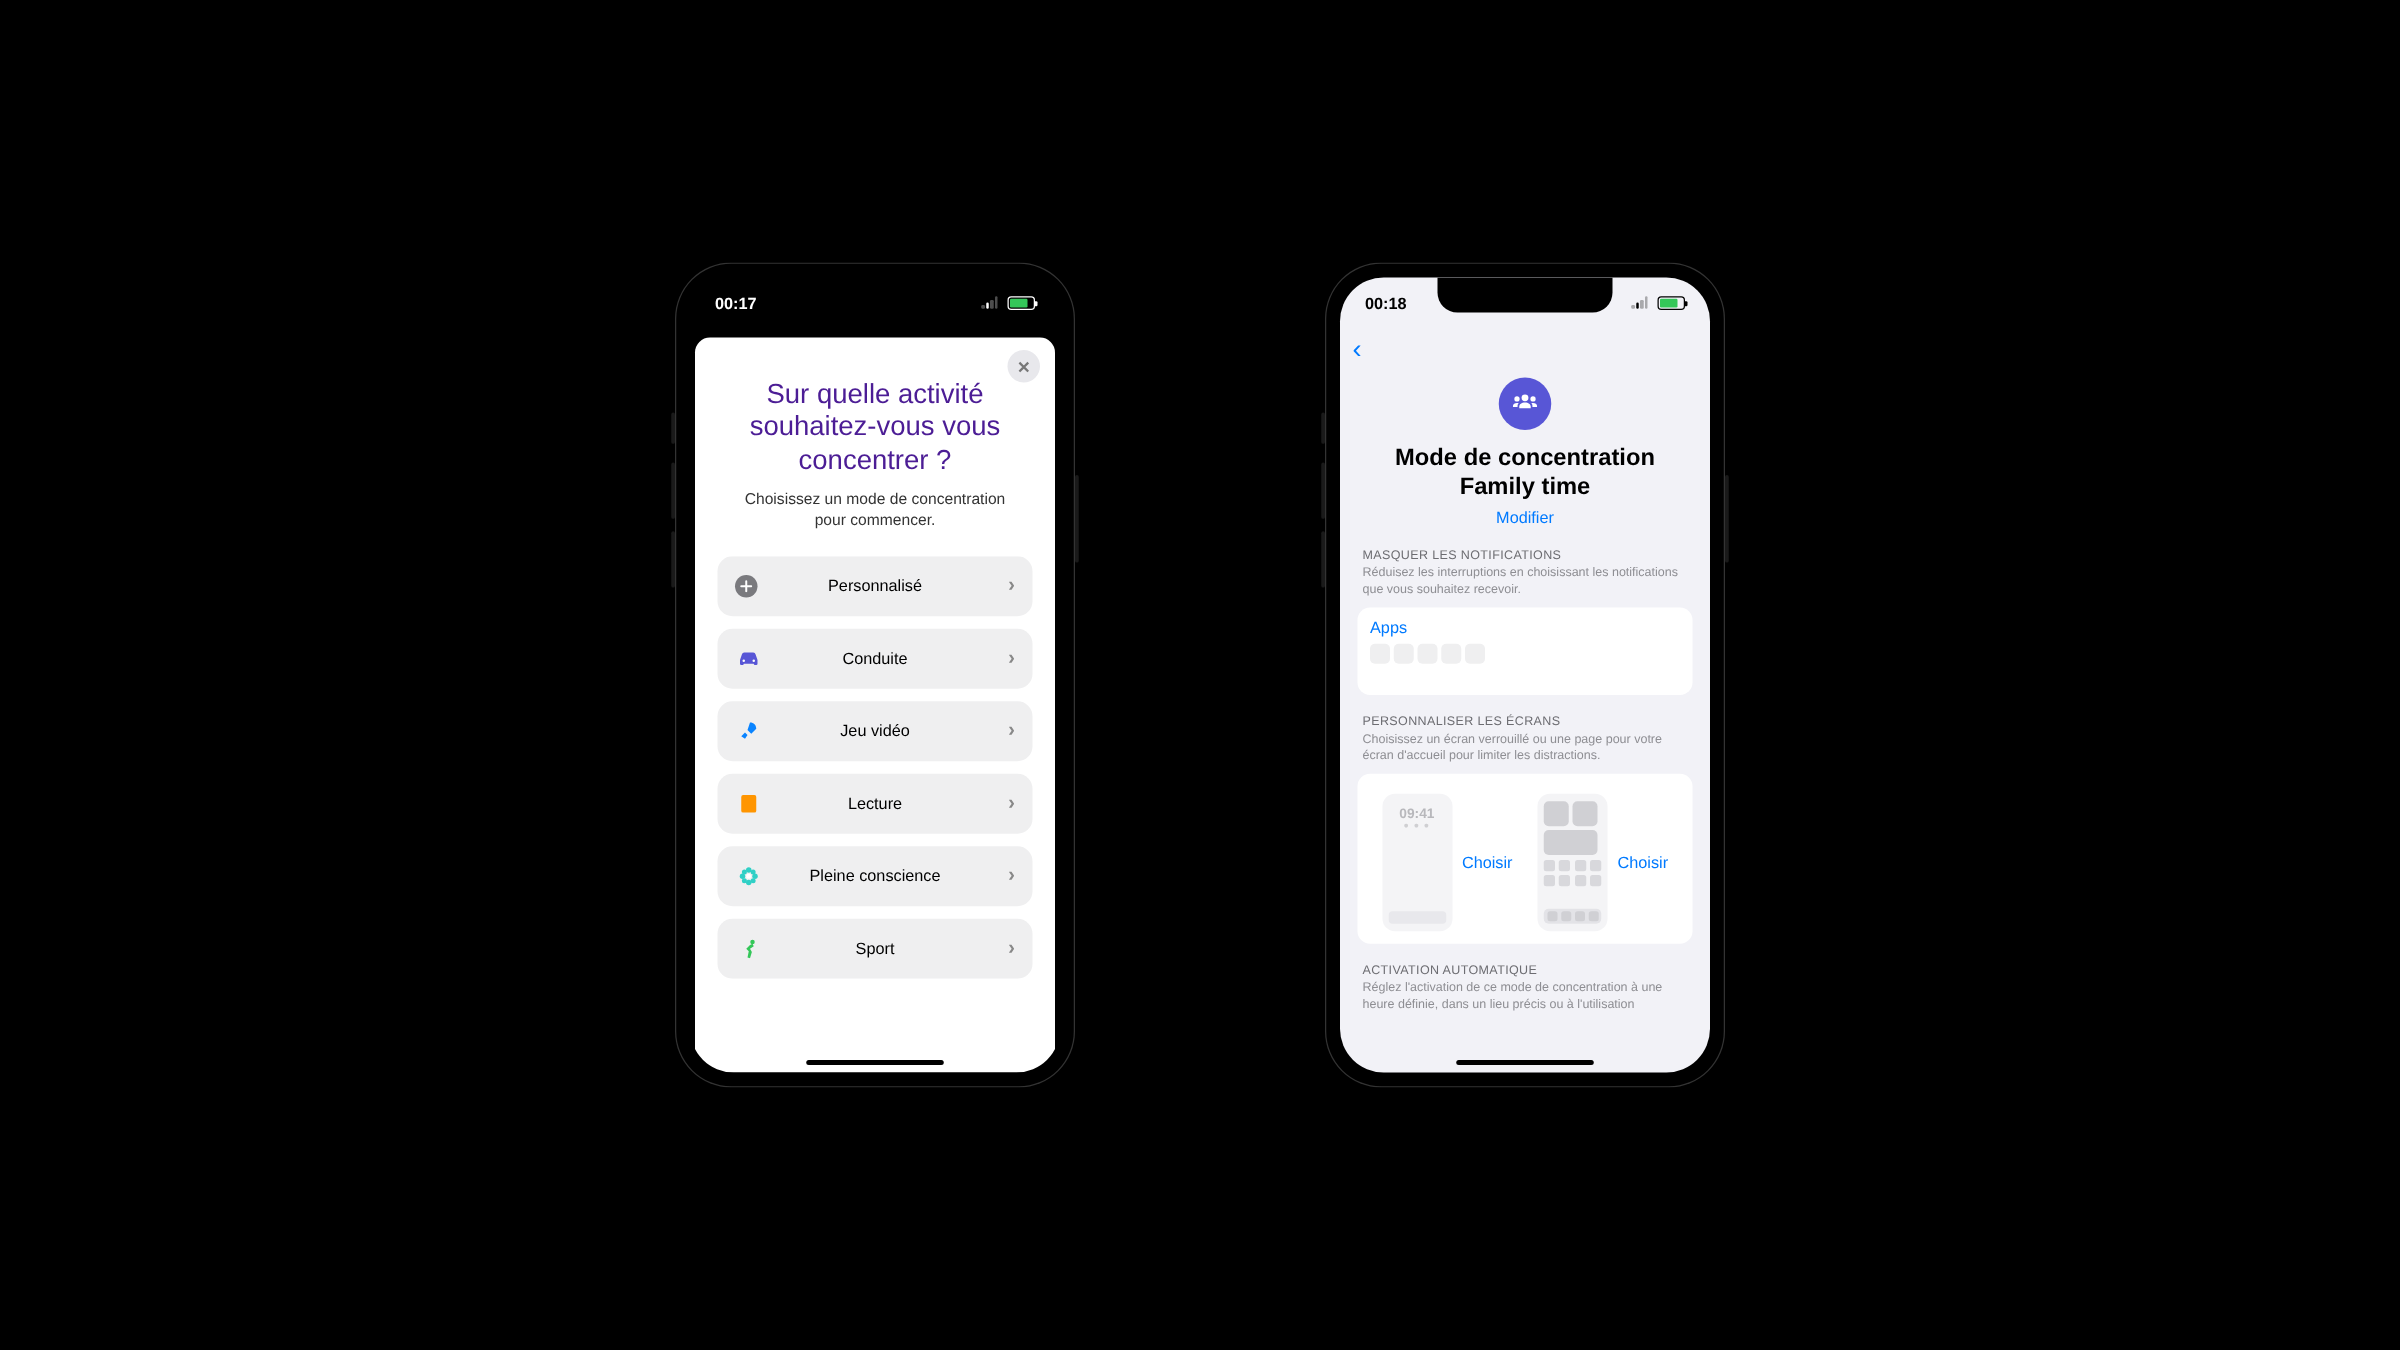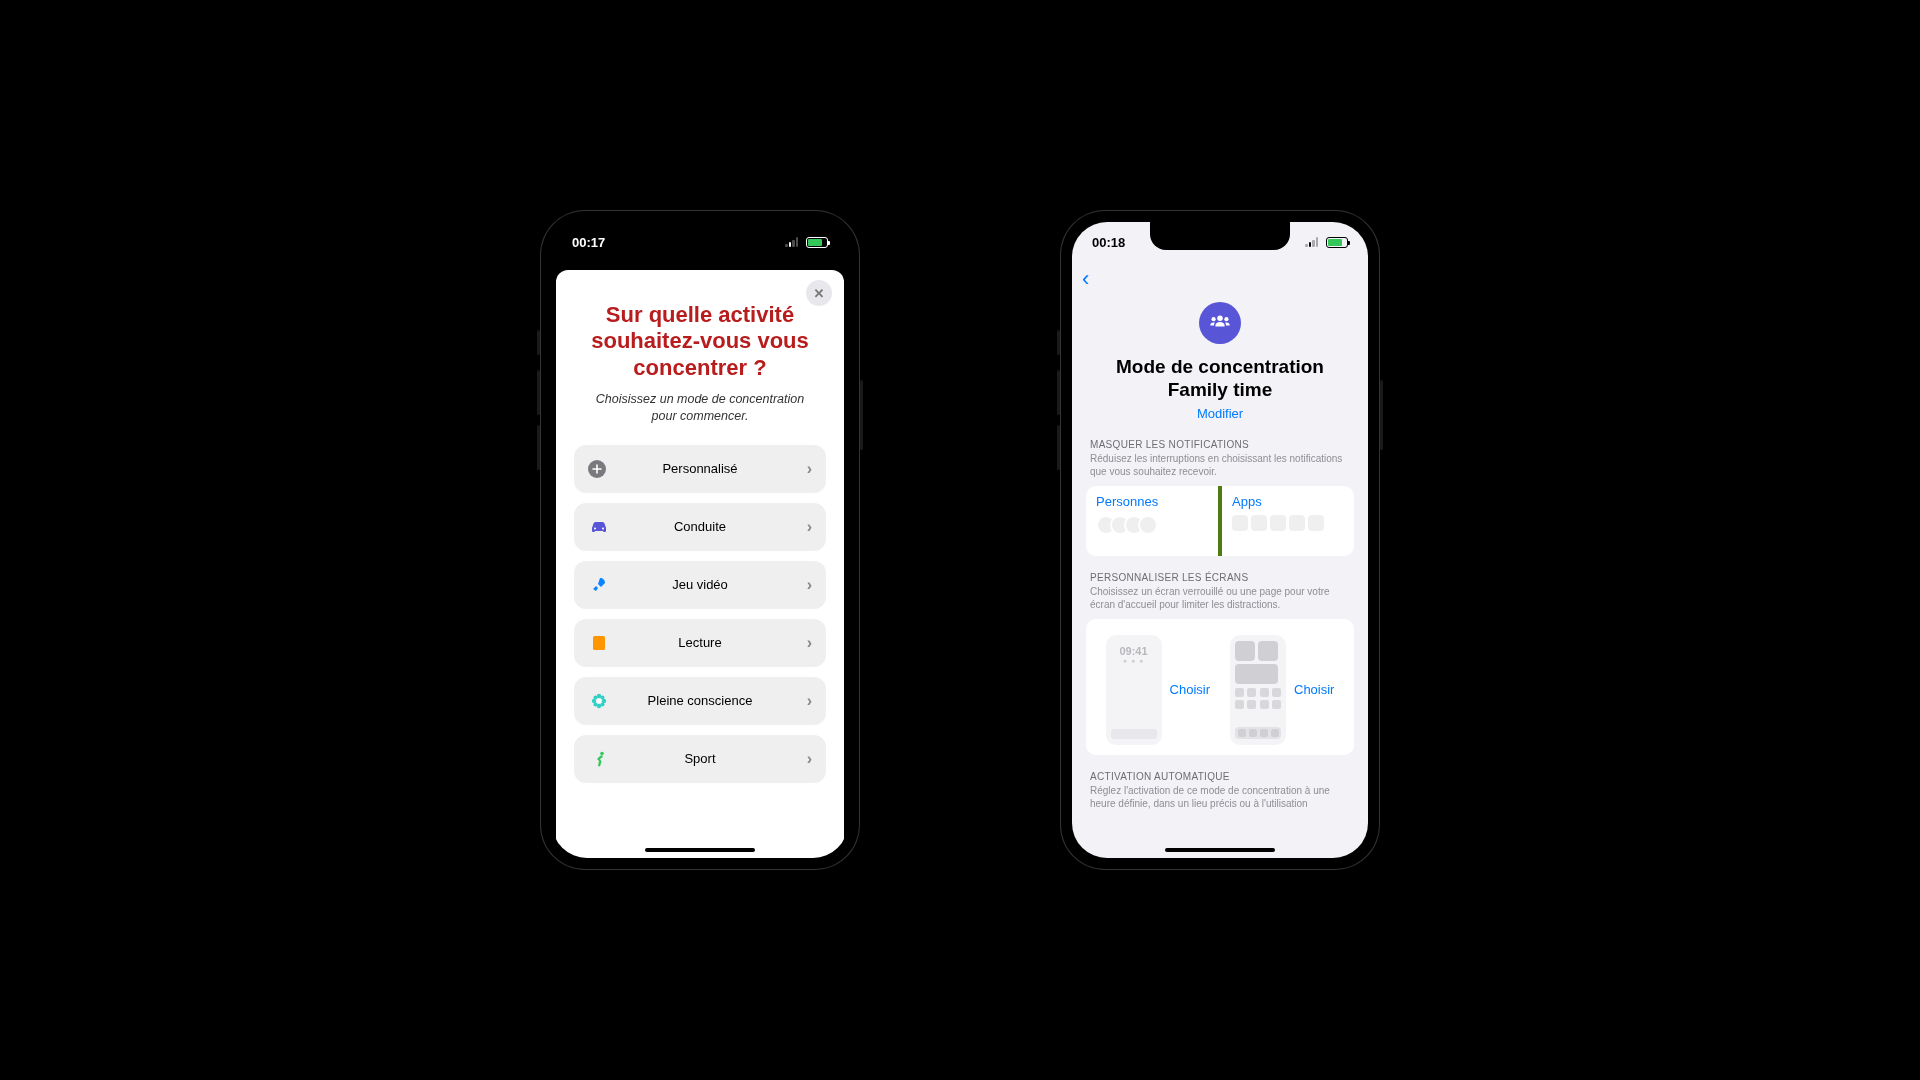--- a/index.html
+++ b/index.html
@@ -63,26 +63,26 @@
     display:flex; flex-direction:column;
     padding-top:10px;
   }
   .close-btn {
     position:absolute; top:10px; right:12px;
     width:26px; height:26px; border-radius:50%;
     background:#e8e8ec; display:flex; align-items:center; justify-content:center;
     color:#777; font-size:13px; font-weight:700;
   }
   .sheet-title {
-    text-align:center; font-size:22px; font-weight:700;
-    line-height:1.2; padding:22px 24px 10px; color:#b91c1c;
+    text-align:center; font-size:22px; font-weight:400;
+    line-height:1.2; padding:22px 24px 10px; color:#4c1d95;
   }
   .sheet-sub {
     text-align:center; font-size:12.5px; color:#333;
-    padding:0 39px 20px; line-height:1.35;font-style:italic;
+    padding:0 39px 20px; line-height:1.35;
   }
   .opts { padding:0 18px; display:flex; flex-direction:column; gap:10px; overflow:hidden;border-radius:16px;}
   .opt {
     background:#efeff0; border-radius:12px; height:48px;
     display:flex; align-items:center; padding:0 14px; position:relative;
   }
   .opt-icon {
     width:22px; height:22px; border-radius:6px;
     display:flex; align-items:center; justify-content:center; font-size:13px;
   }
@@ -304,29 +304,20 @@
       </div>
       <div class="p2-title">
         <span>Mode de concentration</span><br><span>Family time</span>
       </div>
       <a class="modify-link">Modifier</a>
 
       <div class="sec-head">MASQUER LES NOTIFICATIONS</div>
       <div class="sec-desc">Réduisez les interruptions en choisissant les notifications que vous souhaitez recevoir.</div>
       <div class="card notif-card">
         <div class="notif-col">
-          <div class="notif-col-title">Personnes</div>
-          <div class="bubble-row">
-              <span></span>
-              <span></span>
-              <span></span>
-              <span></span>
-            </div>
-        </div>
-        <div class="notif-col">
           <div class="notif-col-title">Apps</div>
           <div class="app-row">
               <span></span>
               <span></span>
               <span></span>
               <span></span>
               <span></span>
             </div>
         </div>
       </div>

